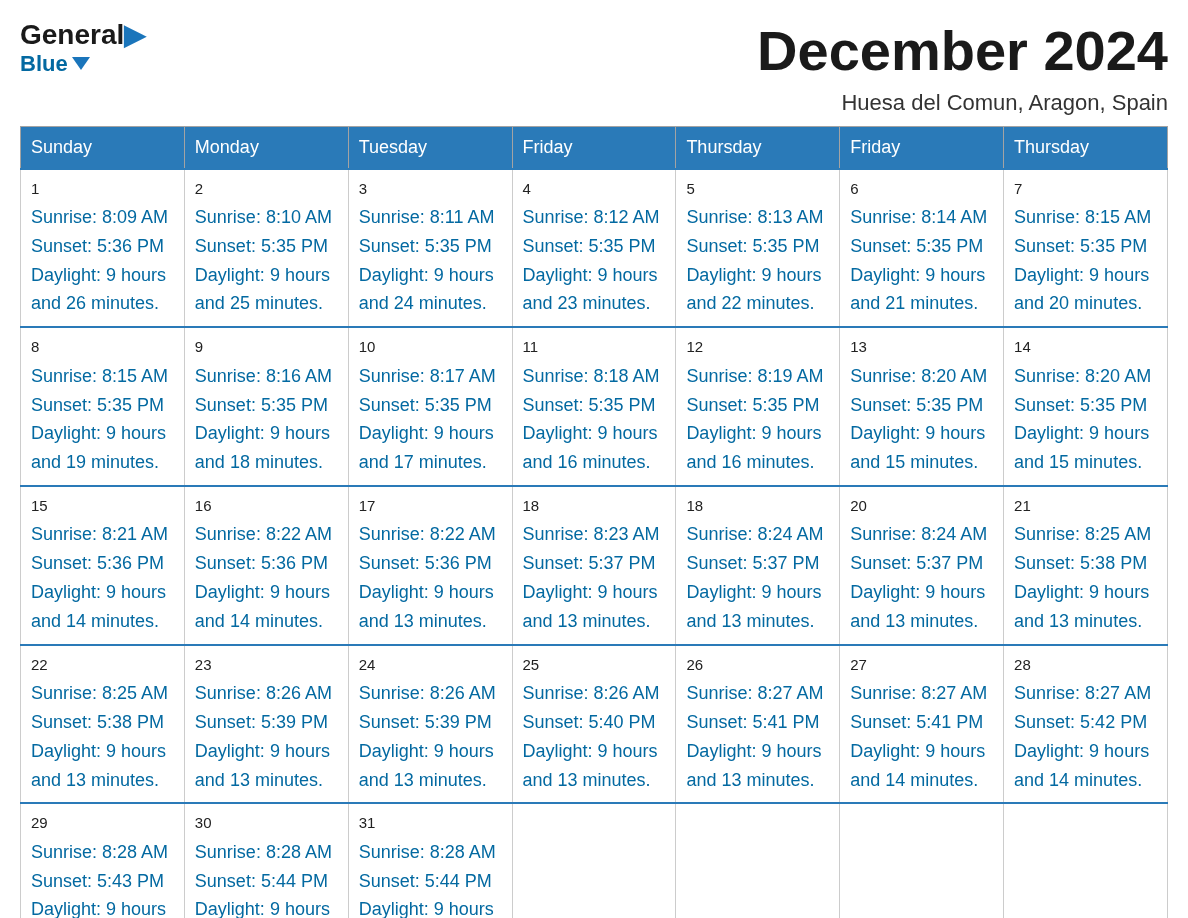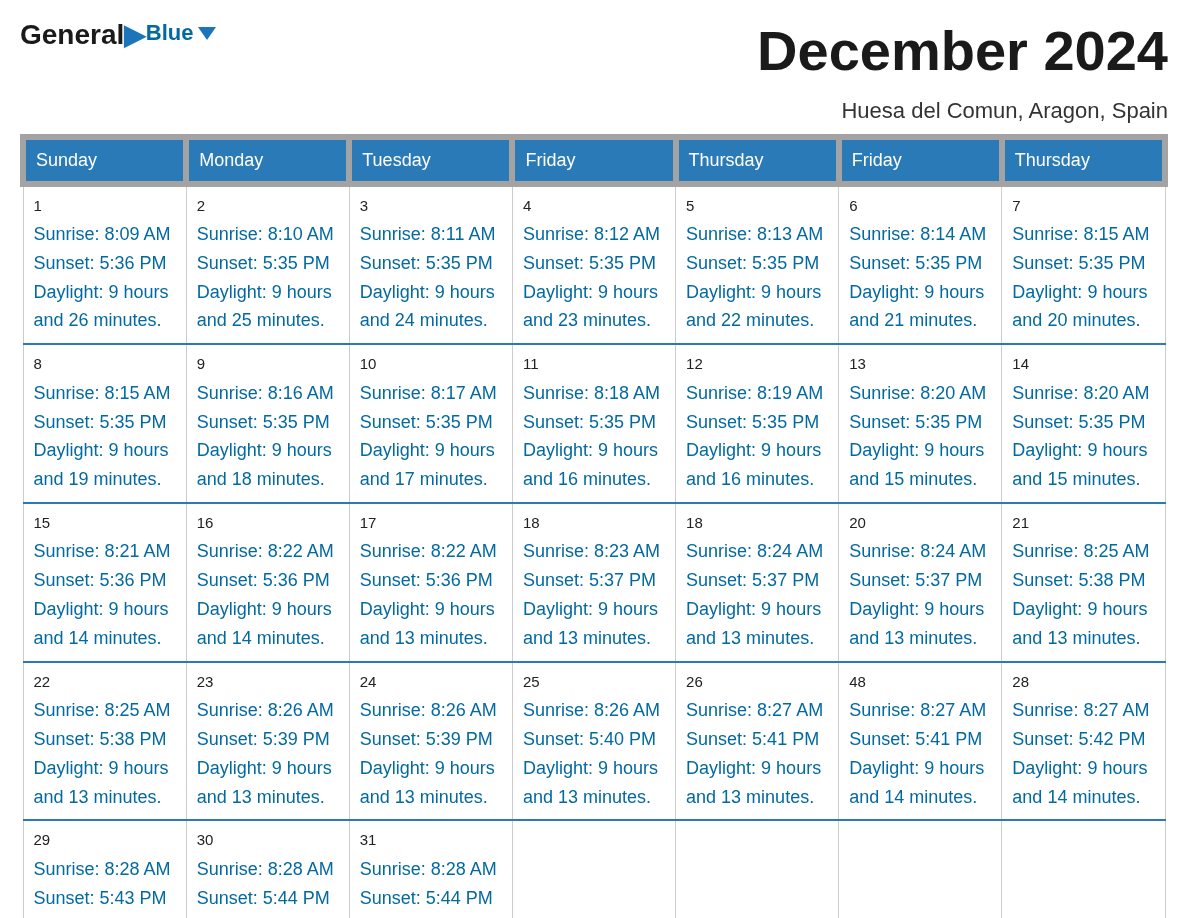--- a/index.html
+++ b/index.html
@@ -11,20 +11,21 @@
       min-height: 918px;
     }
     .header {
       display: flex;
       justify-content: space-between;
       align-items: flex-start;
       margin-bottom: 10px;
     }
     .logo {
       display: flex;
+      flex-direction: column;
       align-items: flex-start;
     }
     .logo-general {
       font-size: 28px;
       font-weight: bold;
       color: #1a1a1a;
       line-height: 1.1;
     }
     .logo-general span {
       color: #1a75bb;
@@ -41,35 +42,35 @@
     }
     .month-title {
       font-size: 56px;
       font-weight: bold;
       color: #1a1a1a;
       line-height: 1.1;
     }
     .location {
       font-size: 22px;
       color: #333;
-      margin-top: 16px;
+      margin-top: 8px;
     }
     .calendar {
       width: 100%;
       border-collapse: collapse;
       margin-top: 10px;
     }
     .calendar th {
       background-color: #2a7ab8;
       color: #fff;
       font-size: 18px;
       font-weight: normal;
       padding: 10px 10px;
       text-align: left;
-      border: 6px solid #a3a3a3;
+      border: 1px solid #a3a3a3;
     }
     .calendar td {
       vertical-align: top;
       padding: 8px 10px;
       border: 1px solid #ccc;
       width: calc(100% / 7);
       min-height: 100px;
       font-size: 13px;
       color: #222;
       line-height: 1.5;
@@ -243,21 +244,21 @@
       </td>
         <td>
         <span class="day-number">25</span>
         <span class="day-info">Sunrise: 8:26 AM<br>Sunset: 5:40 PM<br>Daylight: 9 hours<br>and 13 minutes.</span>
       </td>
         <td>
         <span class="day-number">26</span>
         <span class="day-info">Sunrise: 8:27 AM<br>Sunset: 5:41 PM<br>Daylight: 9 hours<br>and 13 minutes.</span>
       </td>
         <td>
-        <span class="day-number">48</span>
+        <span class="day-number">27</span>
         <span class="day-info">Sunrise: 8:27 AM<br>Sunset: 5:41 PM<br>Daylight: 9 hours<br>and 14 minutes.</span>
       </td>
         <td>
         <span class="day-number">28</span>
         <span class="day-info">Sunrise: 8:27 AM<br>Sunset: 5:42 PM<br>Daylight: 9 hours<br>and 14 minutes.</span>
       </td>
       </tr>
       <tr>
         <td>
         <span class="day-number">29</span>

